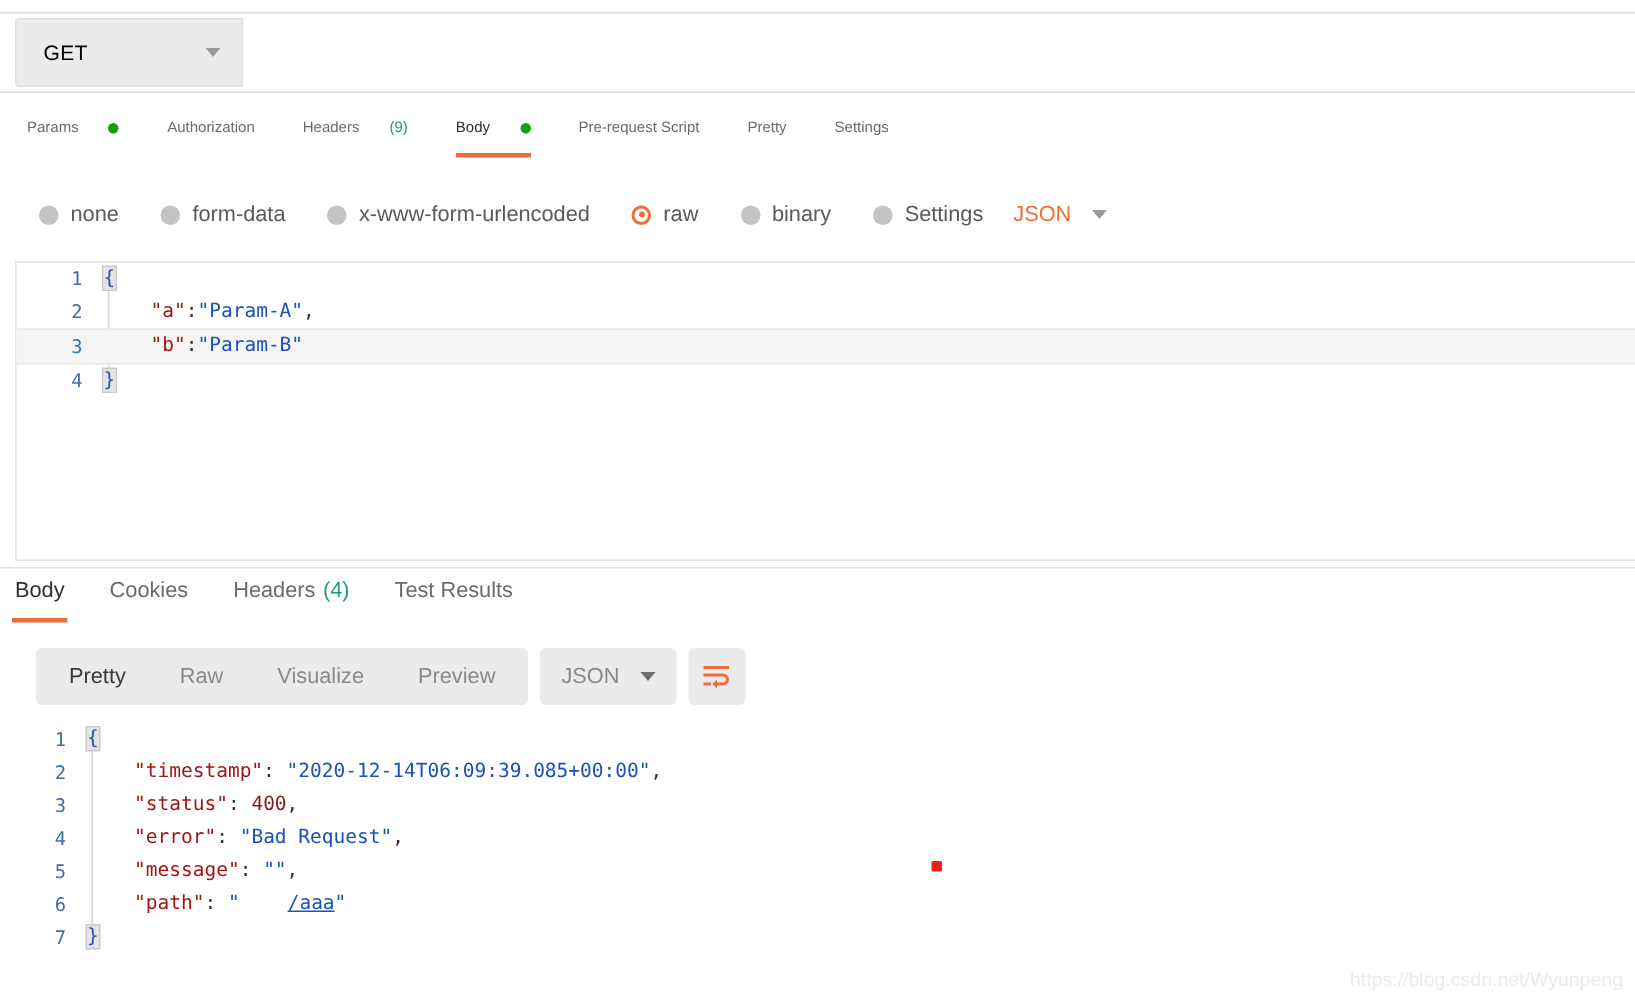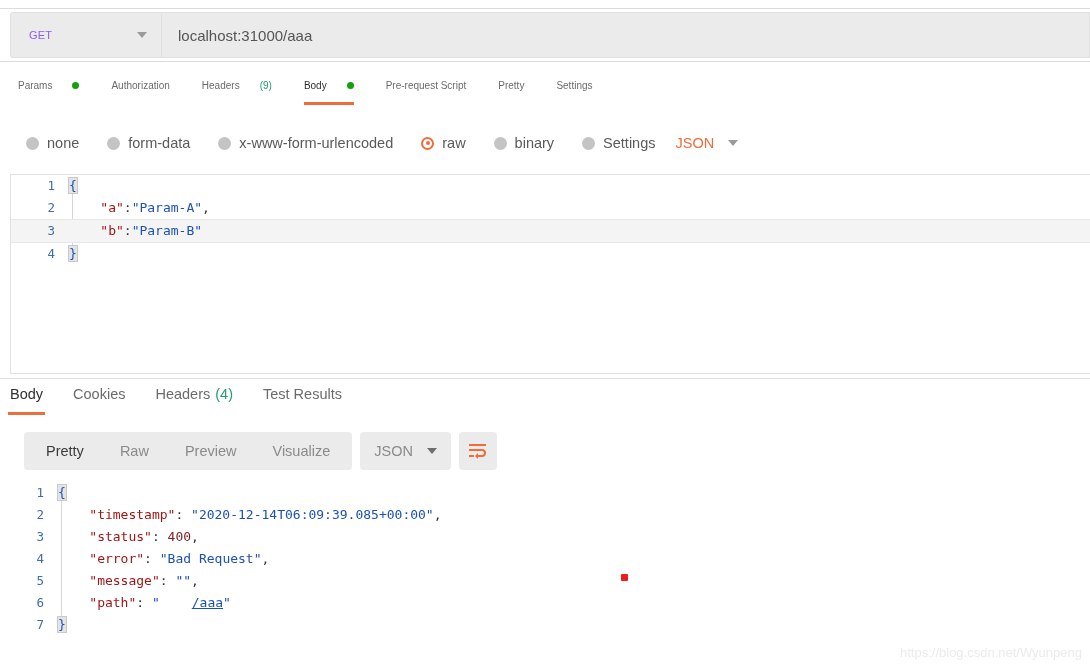--- a/index.html
+++ b/index.html
@@ -38,22 +38,22 @@
     border: 1px solid #e0e0e0;
     border-radius: 3px 0 0 3px;
     display: flex;
     align-items: center;
     justify-content: space-between;
     padding: 0 14px 0 18px;
     box-sizing: border-box;
     cursor: pointer;
   }
   .method-label {
-    font-size: 11px;
-    color: #8b5cf6;
+    font-size: 14px;
+    color: #000000;
     letter-spacing: .2px;
   }
   .caret {
     width: 0; height: 0;
     border-left: 5px solid transparent;
     border-right: 5px solid transparent;
     border-top: 6px solid #9a9a9a;
   }
   .url-input {
     flex: 1;
@@ -370,23 +370,20 @@
   }
 </style>
 </head>
 <body>
 
 <div class="url-bar">
   <div class="method-select">
     <span class="method-label">GET</span>
     <span class="caret"></span>
   </div>
-  <div class="url-input">
-    <span class="url-text">localhost:31000/aaa</span>
-  </div>
 </div>
 
 <div class="req-tabs" id="req-tabs">
     <div class="req-tab">
       <span>Params</span>
       <span class="dot"></span>
     </div>
     <div class="req-tab">
       <span>Authorization</span>
     </div>
@@ -465,22 +462,22 @@
     </div>
     <div class="resp-tab">
       <span>Test Results</span>
     </div>
   </div>
 
 <div class="resp-toolbar">
   <div class="seg-group" id="seg-group">
       <div class="seg active">Pretty</div>
       <div class="seg">Raw</div>
+      <div class="seg">Visualize</div>
       <div class="seg">Preview</div>
-      <div class="seg">Visualize</div>
     </div>
   <div class="fmt-group">
     <span class="lbl">JSON</span>
     <span class="caret-dark"></span>
   </div>
   <div class="wrap-btn">
     <svg width="20" height="18" viewBox="0 0 20 18">
       <rect x="1" y="2" width="17" height="2" fill="#ef6c3b"></rect>
       <path d="M1 8 h13 a3 3 0 0 1 0 6 h-6" fill="none" stroke="#ef6c3b" stroke-width="2"></path>
       <rect x="1" y="13" width="5" height="2" fill="#ef6c3b"></rect>

